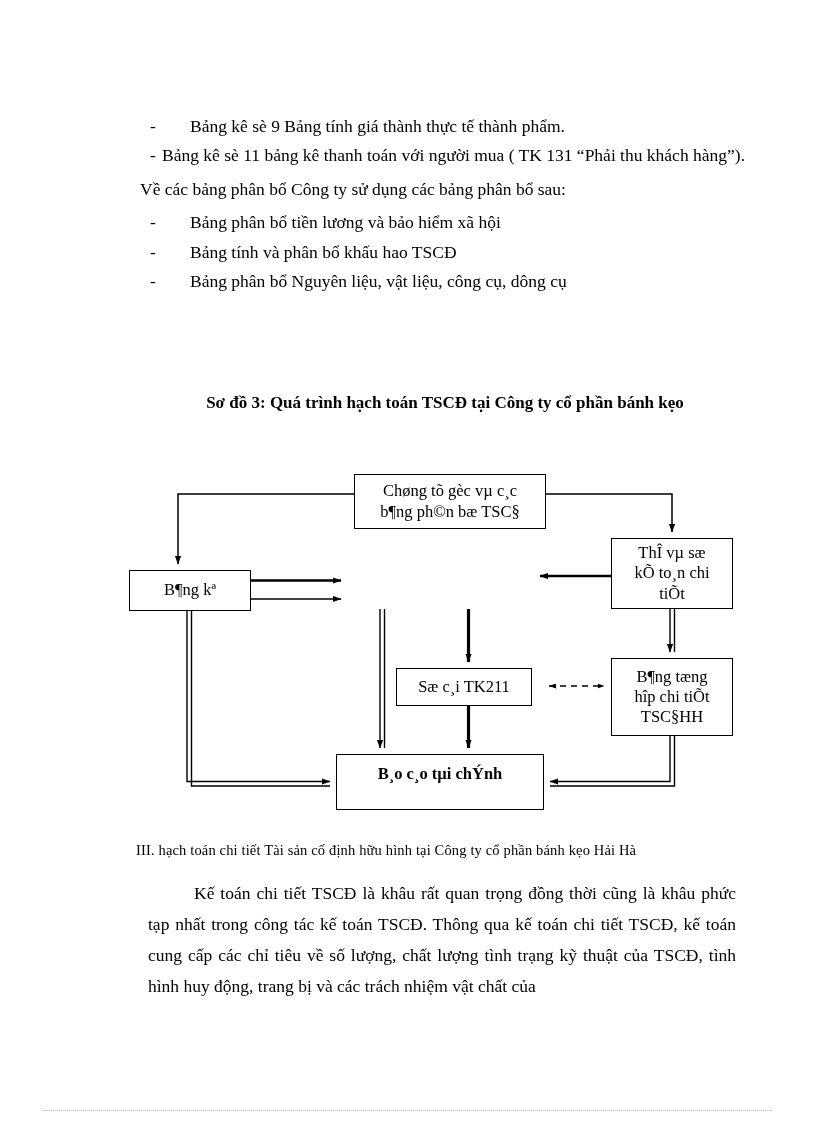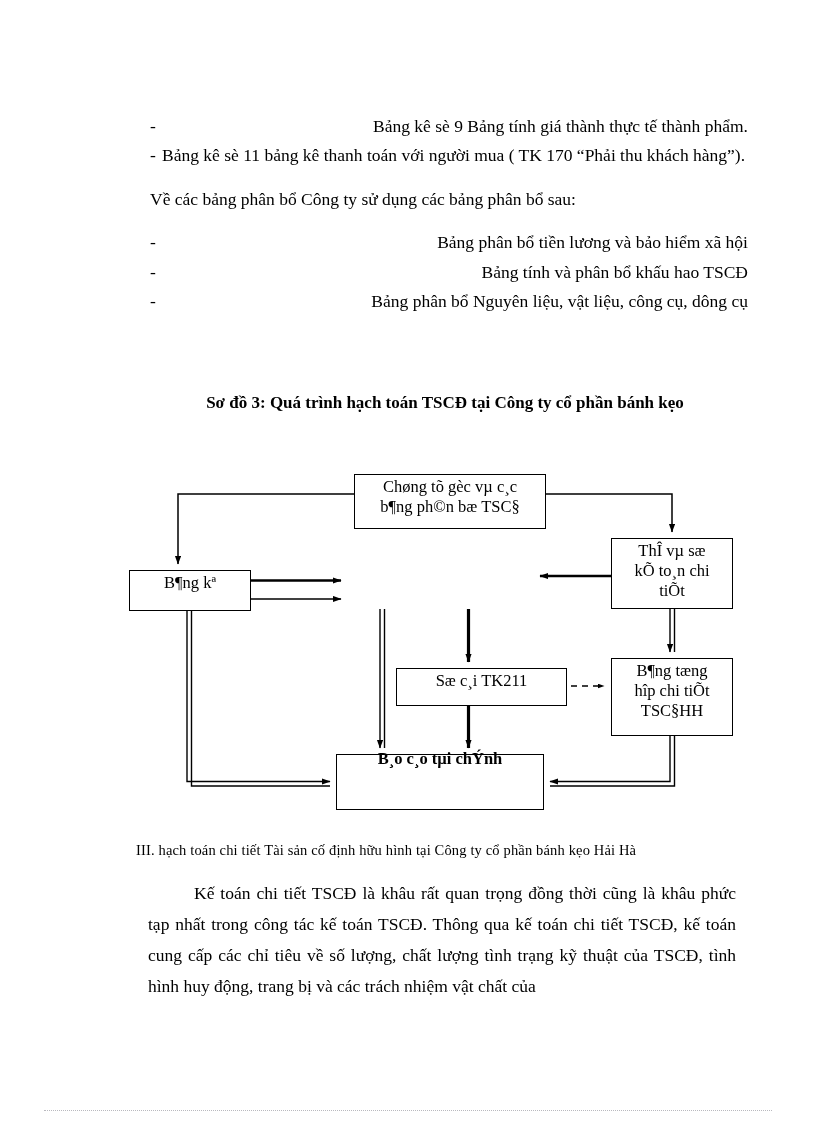--- a/index.html
+++ b/index.html
@@ -46,26 +46,26 @@
     width: 26px;
     flex: 0 0 26px;
     text-align: left;
     padding-left: 14px;
     box-sizing: border-box;
   }
   .bullet-row .btext {
     flex: 1 1 auto;
     text-align: justify;
   }
-  .bullet-row .btext.nojust { text-align: right; margin-left: 28px; }
+  .bullet-row .btext.nojust { text-align: left; margin-left: 28px; }
 
   .para {
     font-size: 17.5px;
     line-height: 1.68;
-    margin: 14px;
+    margin: 4px;
     text-align: left;
   }
 
   .group2 { margin-top: 2px; }
 
   
   .fig-title {
     position: absolute;
     left: 160px;
     top: 388px;
@@ -84,34 +84,34 @@
     height: 1123px;
     pointer-events: none;
   }
 
   .box {
     position: absolute;
     border: 1.6px solid #000;
     background: #fff;
     box-sizing: border-box;
     display: flex;
-    align-items: flex-start;
+    align-items: center;
     justify-content: center;
     text-align: center;
     font-size: 16.5px;
     line-height: 1.22;
     padding: 2px 4px;
   }
   .box span { display: block; }
 
   #box-chungtu   { left: 354px; top: 474px; width: 192px; height: 55px; }
   #box-nhatky    { left: 347px; top: 545px; width: 186px; height: 64px; }
   #box-thesovatk { left: 611px; top: 538px; width: 122px; height: 71px; }
   #box-bangke    { left: 129px; top: 570px; width: 122px; height: 41px; }
-  #box-socai     { left: 396px; top: 668px; width: 171px; height: 38px; }
+  #box-socai     { left: 396px; top: 668px; width: 136px; height: 38px; }
   #box-bangtonghop { left: 611px; top: 658px; width: 122px; height: 78px; }
   #box-baocao    { left: 336px; top: 754px; width: 208px; height: 56px; font-weight: bold; }
 
   
   .section3 {
     position: absolute;
     left: 136px;
     top: 840px;
     width: 612px;
   }
@@ -145,21 +145,21 @@
 
   <div class="content">
 
     <div class="bullet-list">
       <div class="bullet-row">
         <span class="dash">-</span>
         <span class="btext nojust">Bảng kê sè 9 Bảng tính giá thành thực tế thành phẩm.</span>
       </div>
       <div class="bullet-row">
         <span class="dash">-</span>
-        <span class="btext">Bảng kê sè 11  bảng kê thanh toán với người mua ( TK 170  “Phải thu khách hàng”).</span>
+        <span class="btext">Bảng kê sè 11  bảng kê thanh toán với người mua ( TK 131  “Phải thu khách hàng”).</span>
       </div>
     </div>
 
     <p class="para">Về các bảng phân bổ Công ty sử dụng các bảng phân bổ sau:</p>
 
     <div class="bullet-list group2">
       <div class="bullet-row">
         <span class="dash">-</span>
         <span class="btext nojust">Bảng phân bổ tiền lương và bảo hiểm xã hội</span>
       </div>

